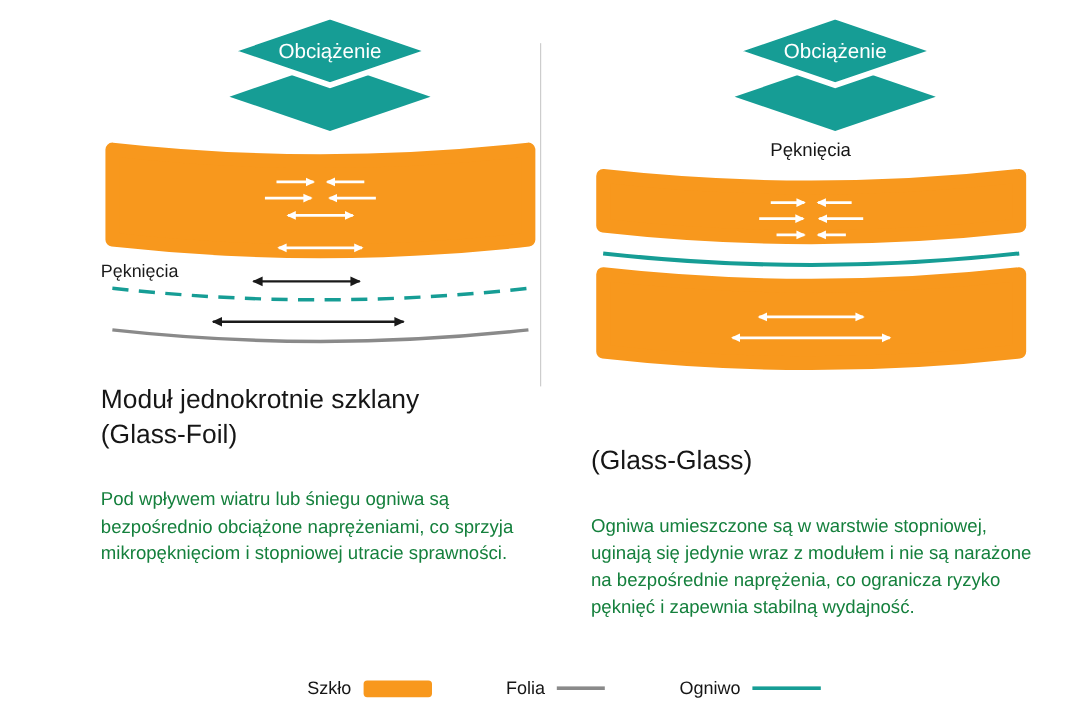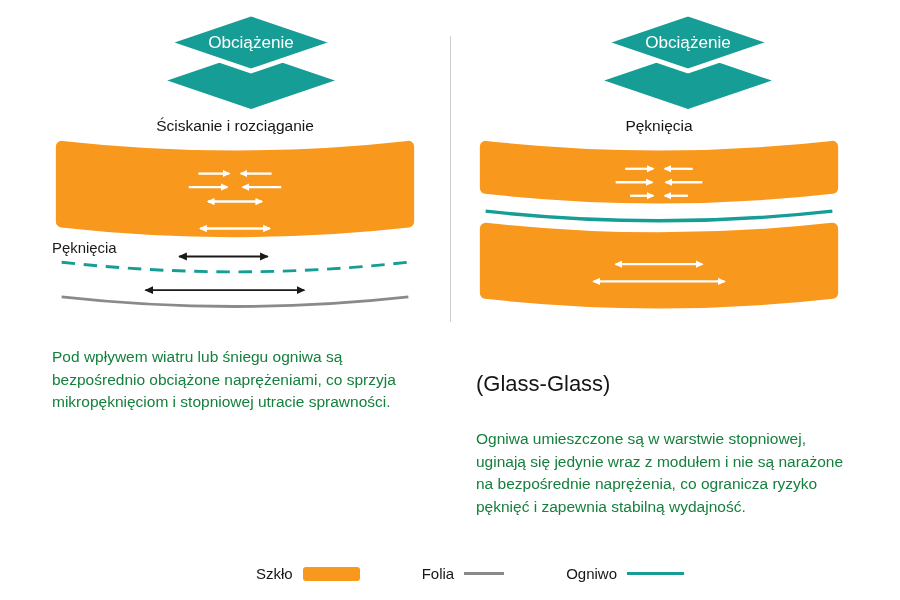--- a/index.html
+++ b/index.html
@@ -2,21 +2,21 @@
 <html><head>
 <meta charset="utf-8">
 <style>
   * { margin:0; padding:0; box-sizing:border-box; }
   html,body { background:#fff; }
   body {
     width:900px; height:600px;
     font-family:"Liberation Sans", sans-serif;
     color:#1b1b1b;
   }
-  .stage { position:relative; width:900px; height:600px; background:#fff; overflow:hidden; }
+  .stage { position:relative; width:900px; height:600px; background:#fff; overflow:hidden;padding-left:32px; }
   .panels { display:flex; }
   .panel { width:450px; }
   .panel-left  { padding-left:52px; }
   .panel-right { padding-left:26px; }
 
   .diamond-svg { display:block; margin:10px auto 0; width:200px; height:103px; }
   .diamond-fill { fill:#169D95; }
   .diamond-top { fill:#169D95; stroke:#ffffff; stroke-width:5; }
   .diamond-text { fill:#ffffff; font-size:18px; font-weight:500; text-anchor:middle; font-family:"Liberation Sans",sans-serif; }
 
@@ -50,21 +50,20 @@
 
 <div class="stage">
   <div class="panels">
 
     <section class="panel panel-left">
       <svg class="diamond-svg" viewBox="0 0 210 108">
         <polygon class="diamond-fill" points="105,44 193,74 105,104 17,74"></polygon>
         <polygon class="diamond-top" points="105,4 193,34 105,64 17,34"></polygon>
         <text class="diamond-text" x="105" y="40">Obciążenie</text>
       </svg>
-      <div class="stress-label">Ściskanie i rozciąganie</div>
 
       <svg class="diagram-svg" viewBox="0 0 380 186">
         <defs>
           <marker id="mw" viewBox="0 0 10 10" refX="7.5" refY="5" markerWidth="9" markerHeight="9" markerUnits="userSpaceOnUse" orient="auto-start-reverse">
             <path d="M0,0.8 L9,5 L0,9.2 Z" fill="#ffffff"></path>
           </marker>
           <marker id="mb" viewBox="0 0 10 10" refX="8" refY="5" markerWidth="10" markerHeight="10" markerUnits="userSpaceOnUse" orient="auto-start-reverse">
             <path d="M0,0.8 L9,5 L0,9.2 Z" fill="#1a1a1a"></path>
           </marker>
         </defs>
@@ -84,20 +83,24 @@
 
         <g>
           <line class="bl" x1="132" y1="124" x2="224" y2="124" marker-start="url(#mb)" marker-end="url(#mb)"></line>
           <line class="bl" x1="97" y1="159" x2="262" y2="159" marker-start="url(#mb)" marker-end="url(#mb)"></line>
         </g>
 
         <path class="cell-dash" d="M10,130 Q190,150 370,130"></path>
         <path class="foil" d="M10,166 Q190,186 370,166"></path>
       </svg>
 
+      <h2 class="title">
+        <span>Moduł jednokrotnie szklany</span><br>
+        <span>(Glass-Foil)</span>
+      </h2>
       <p class="desc">Pod wpływem wiatru lub śniegu ogniwa są bezpośrednio obciążone naprężeniami, co sprzyja mikropęknięciom i stopniowej utracie sprawności.</p>
     </section>
 
     <section class="panel panel-right">
       <svg class="diamond-svg" viewBox="0 0 210 108">
         <polygon class="diamond-fill" points="105,44 193,74 105,104 17,74"></polygon>
         <polygon class="diamond-top" points="105,4 193,34 105,64 17,34"></polygon>
         <text class="diamond-text" x="105" y="40">Obciążenie</text>
       </svg>
       <div class="stress-label">Pęknięcia</div>

